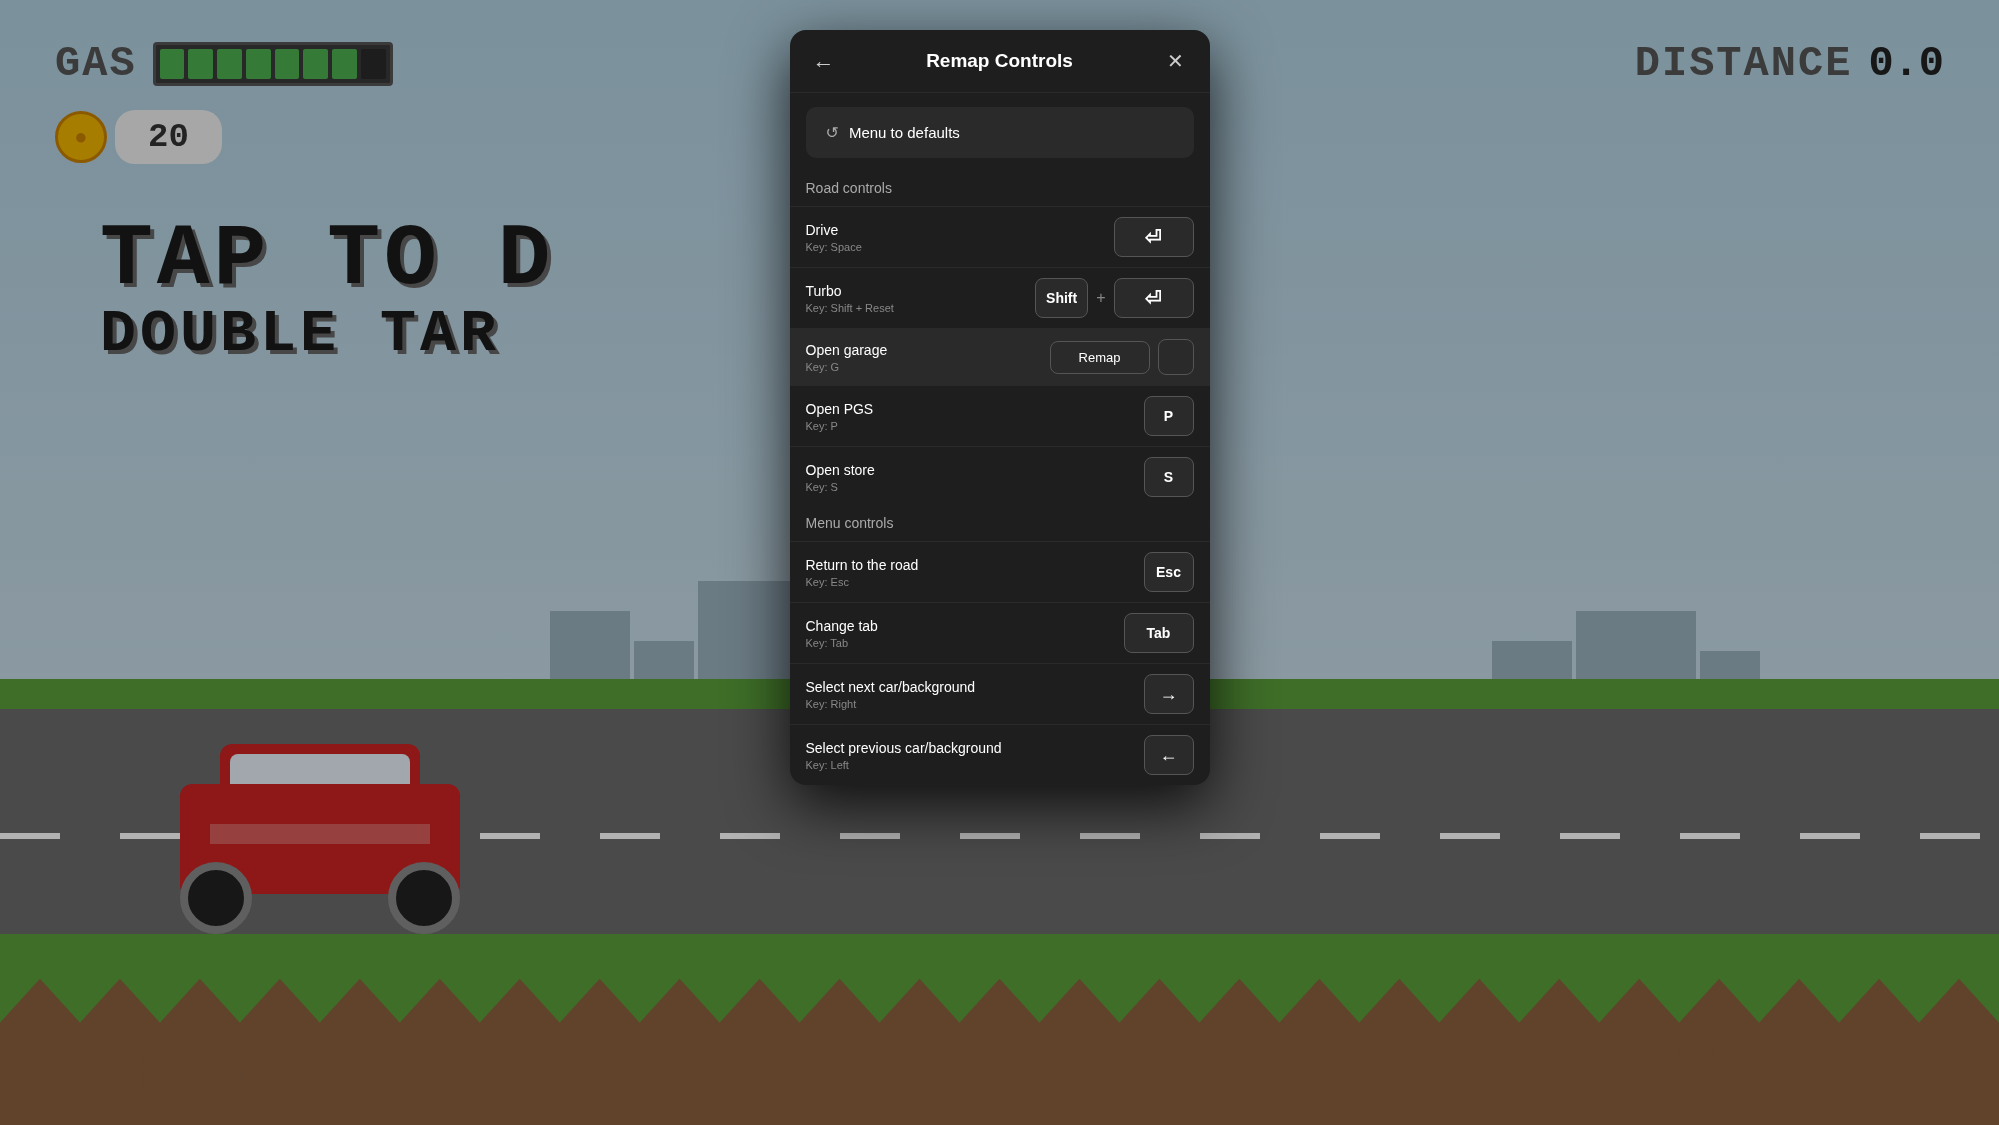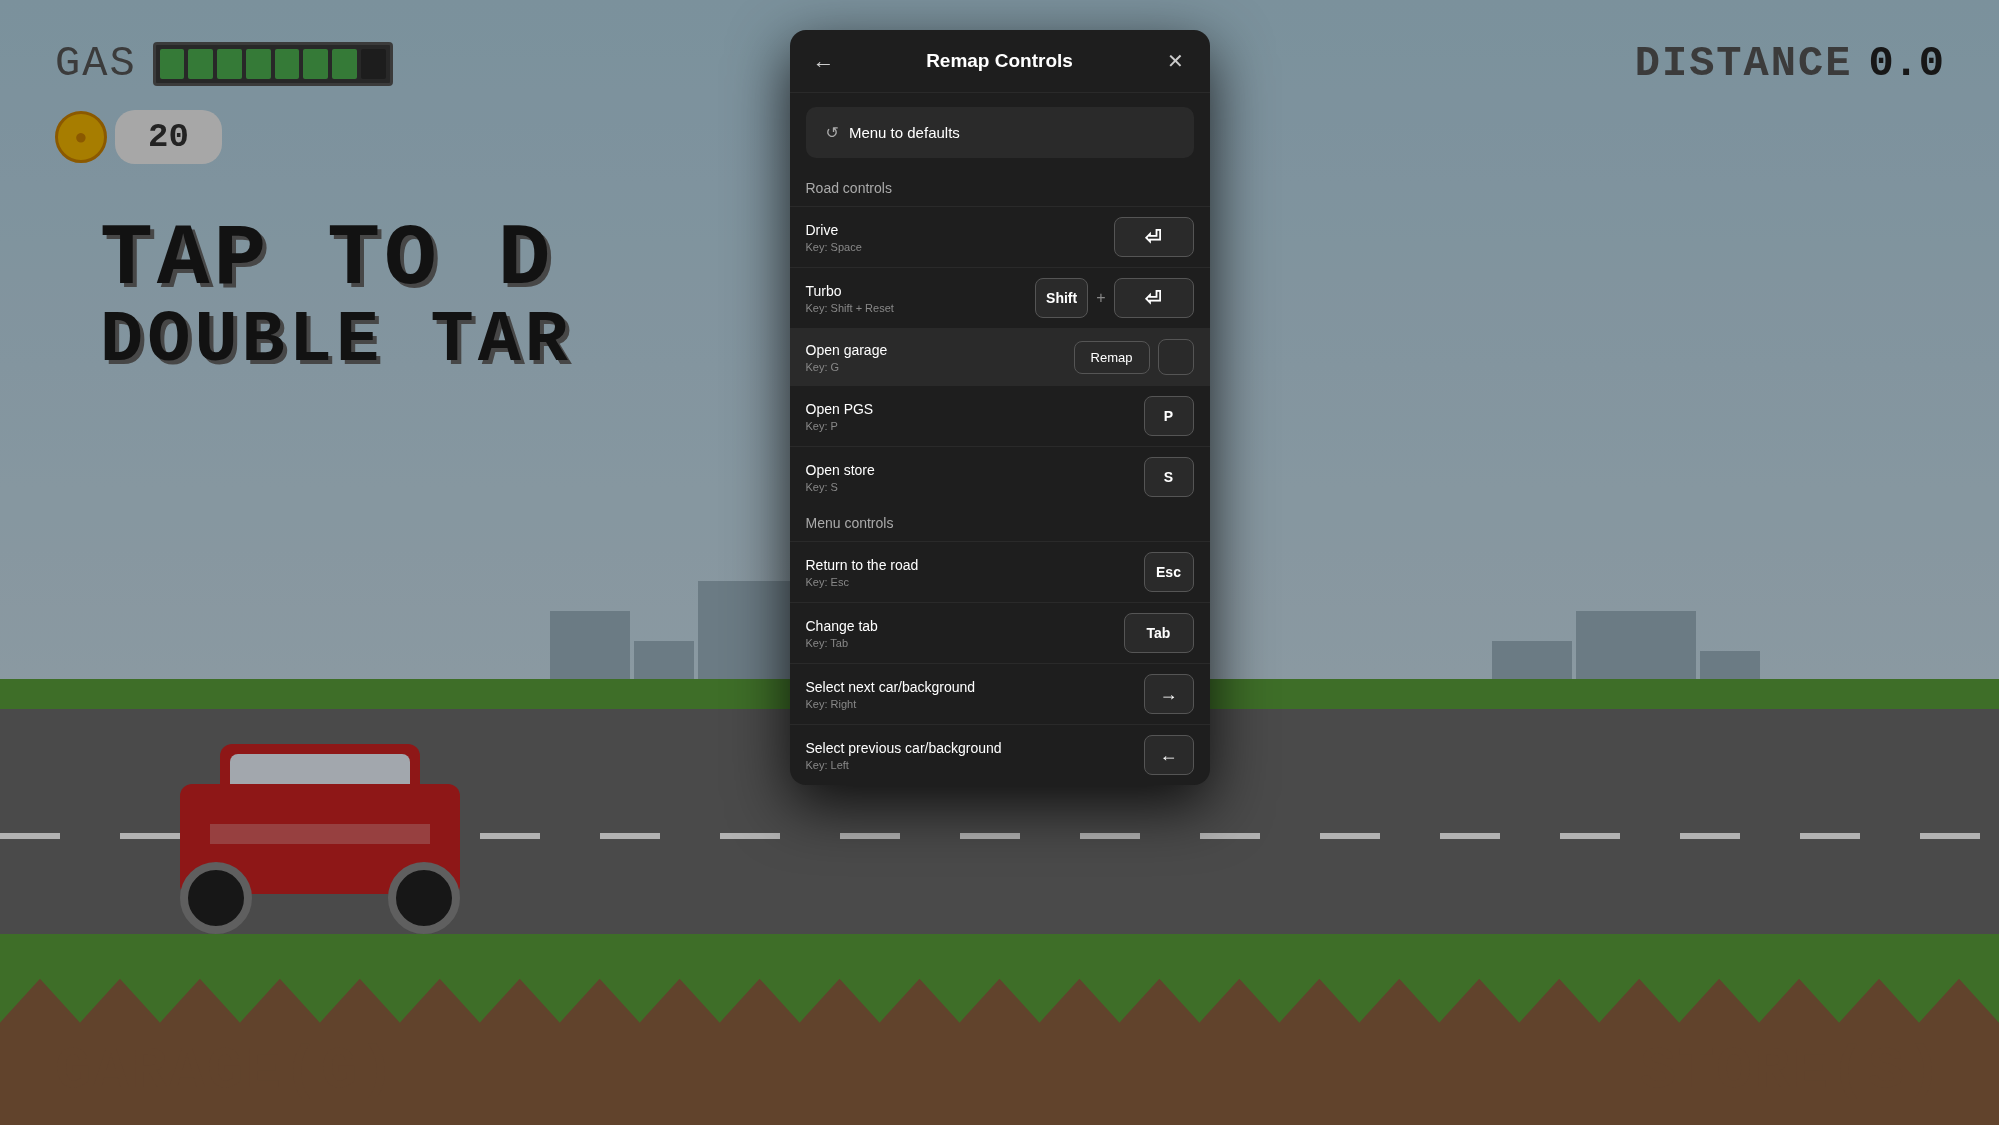--- a/index.html
+++ b/index.html
@@ -92,21 +92,21 @@
       top: 40px;
       left: 55px;
       display: flex;
       align-items: center;
       gap: 16px;
     }
 
     .hud-gas-label {
       font-family: 'Courier New', monospace;
       font-size: 42px;
-      font-weight: normal;
+      font-weight: bold;
       color: #555;
       letter-spacing: 2px;
       text-align: right;
     }
 
     .gas-bar {
       width: 240px;
       height: 44px;
       background: #3a3a3a;
       border: 3px solid #555;
@@ -190,21 +190,21 @@
       color: #1a1a1a;
       letter-spacing: 4px;
       text-shadow: 4px 4px 0 #666;
     }
 
     .double-tap-text {
       position: absolute;
       top: 300px;
       left: 100px;
       font-family: 'Courier New', monospace;
-      font-size: 72px;
+      font-size: 60px;
       font-weight: 900;
       color: #1a1a1a;
       letter-spacing: 4px;
       text-shadow: 4px 4px 0 #666;
     }
 
     
     .car {
       position: absolute;
       bottom: 17%;
@@ -442,21 +442,21 @@
     .plus-sign {
       color: #888;
       font-size: 16px;
     }
 
     
     .remap-btn {
       background: transparent;
       border: 1.5px solid #555;
       border-radius: 8px;
-      padding: 8px 16px;
+      padding: 8px 28px;
       color: #fff;
       font-size: 13px;
       cursor: pointer;
     }
 
     
     .key-toggle {
       width: 36px;
       height: 36px;
       border: 1.5px solid #555;

